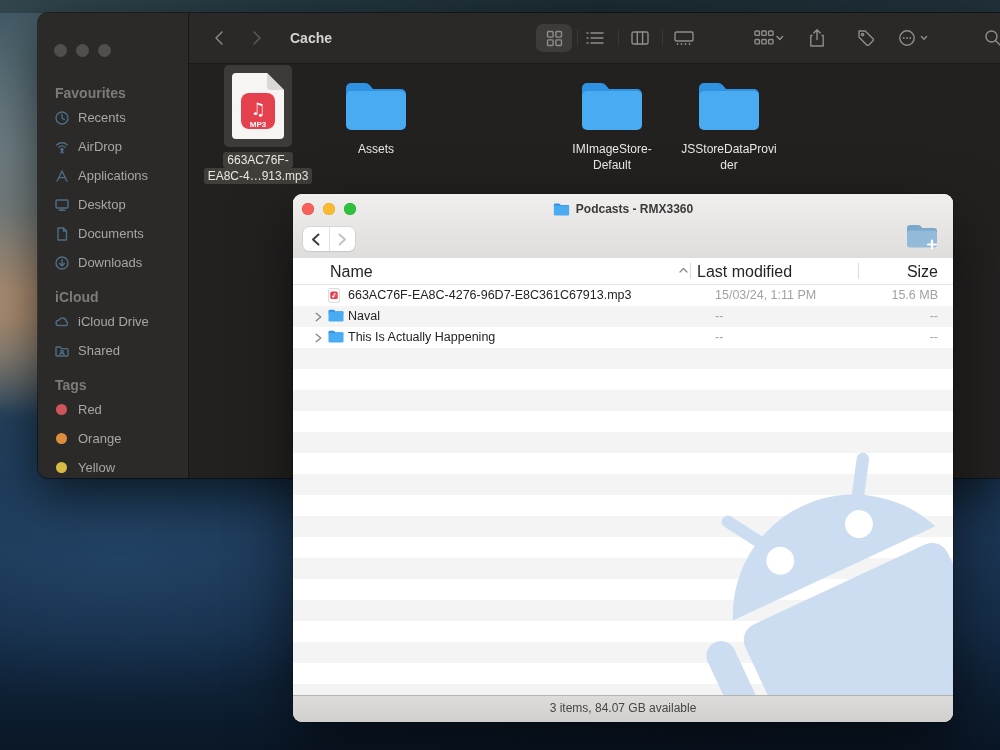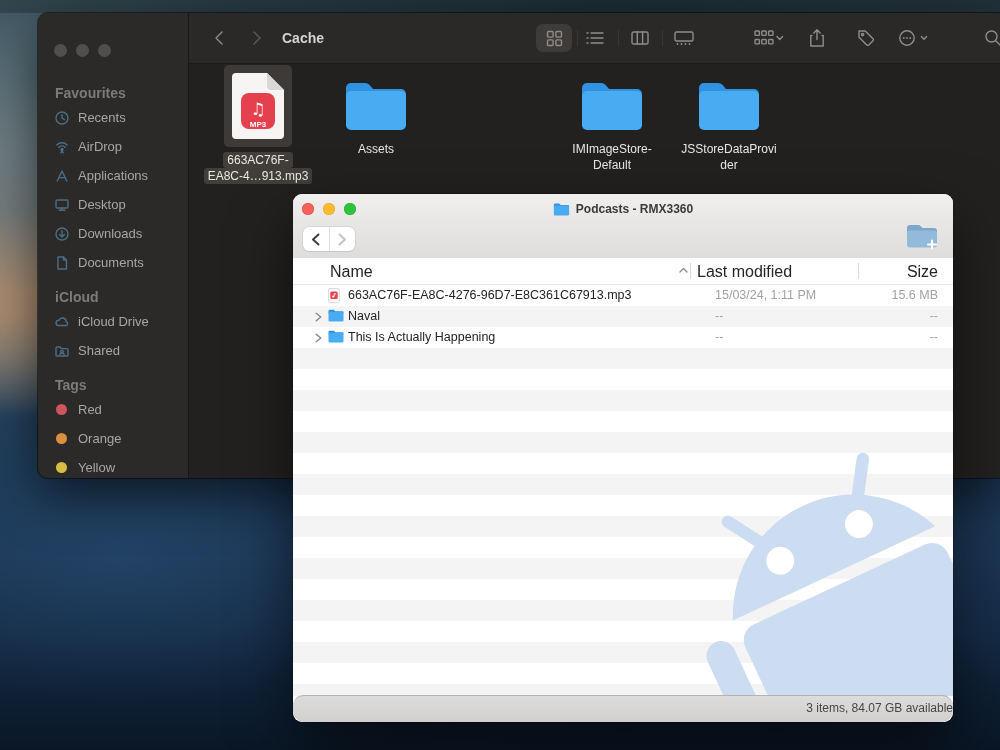--- a/index.html
+++ b/index.html
@@ -89,21 +89,21 @@
   .cell-mod{position:absolute;left:404px;top:3px;color:#a2a2a2;}
   .cell-size{position:absolute;right:15px;top:3px;color:#a2a2a2;text-align:center;}
   .disc{position:absolute;left:4px;top:6px;}
   .row-icon{position:absolute;left:17px;top:3px;}
 
   .android-wm{position:absolute;left:426px;top:180px;width:310px;height:388px;
     transform:rotate(-25deg);transform-origin:50% 50%;}
 
   .t-status{position:absolute;left:0;right:0;bottom:0;height:26px;
     background:linear-gradient(#dedcdb,#d2d0cf);border-top:1px solid #b5b3b2;
-    font-size:12px;color:#464646;text-align:right;line-height:25px;border-radius:11px;}
+    font-size:12px;color:#464646;text-align:center;line-height:25px;}
 </style>
 </head>
 <body>
 
 <div class="top-strip"></div>
 
 <div class="finder">
 
   <div class="f-sidebar">
     <div class="f-lights">
@@ -137,31 +137,31 @@
       </div>
       <div class="f-item">
         <svg width="16" height="16" viewBox="0 0 16 16">
             <rect class="f-ic" x="2" y="3" width="12" height="8" rx="1.2"></rect>
             <path class="f-ic" d="M8 11 V13.2 M5.2 13.2 H10.8"></path>
           </svg>
         <span>Desktop</span>
       </div>
       <div class="f-item">
         <svg width="16" height="16" viewBox="0 0 16 16">
+            <path class="f-ic" d="M4 2 H9.5 L12.5 5 V14 H4 Z"></path>
+            <path class="f-ic" d="M9.5 2 V5 H12.5"></path>
+          </svg>
+        <span>Documents</span>
+      </div>
+      <div class="f-item">
+        <svg width="16" height="16" viewBox="0 0 16 16">
             <circle class="f-ic" cx="8" cy="8" r="6"></circle>
             <path class="f-ic" d="M8 4.8 V10.6 M5.6 8.6 L8 11 L10.4 8.6"></path>
           </svg>
         <span>Downloads</span>
-      </div>
-      <div class="f-item">
-        <svg width="16" height="16" viewBox="0 0 16 16">
-            <path class="f-ic" d="M4 2 H9.5 L12.5 5 V14 H4 Z"></path>
-            <path class="f-ic" d="M9.5 2 V5 H12.5"></path>
-          </svg>
-        <span>Documents</span>
       </div>
 
       <div class="f-sec-title">iCloud</div>
       <div class="f-item">
         <svg width="16" height="16" viewBox="0 0 16 16">
             <path class="f-ic" d="M4.5 11.5 a2.6 2.6 0 0 1 .4-5.2 A3.8 3.8 0 0 1 12.2 7.5 a2.2 2.2 0 0 1 .3 4 Z"></path>
           </svg>
         <span>iCloud Drive</span>
       </div>
       <div class="f-item">
@@ -194,21 +194,21 @@
       <button class="tb" style="left:30px;background:none;border:none;">
         <svg width="10" height="16" viewBox="0 0 10 16">
             <path class="tb-stroke" stroke-width="2" d="M8 2 L2 8 L8 14"></path>
           </svg>
       </button>
       <button class="tb" style="left:68px;background:none;border:none;">
         <svg width="10" height="16" viewBox="0 0 10 16">
             <path class="tb-stroke tb-dim" stroke-width="2" d="M2 2 L8 8 L2 14"></path>
           </svg>
       </button>
-      <div class="tb f-title" style="left:114px;">Cache</div>
+      <div class="tb f-title" style="left:122px;">Cache</div>
 
       <div class="tb view-sel" style="left:365px;">
         <svg width="17" height="17" viewBox="0 0 17 17">
             <g class="tb-stroke">
               <rect x="1.5" y="1.5" width="5.6" height="5.6" rx="1"></rect>
               <rect x="9.9" y="1.5" width="5.6" height="5.6" rx="1"></rect>
               <rect x="1.5" y="9.9" width="5.6" height="5.6" rx="1"></rect>
               <rect x="9.9" y="9.9" width="5.6" height="5.6" rx="1"></rect>
             </g>
           </svg>

